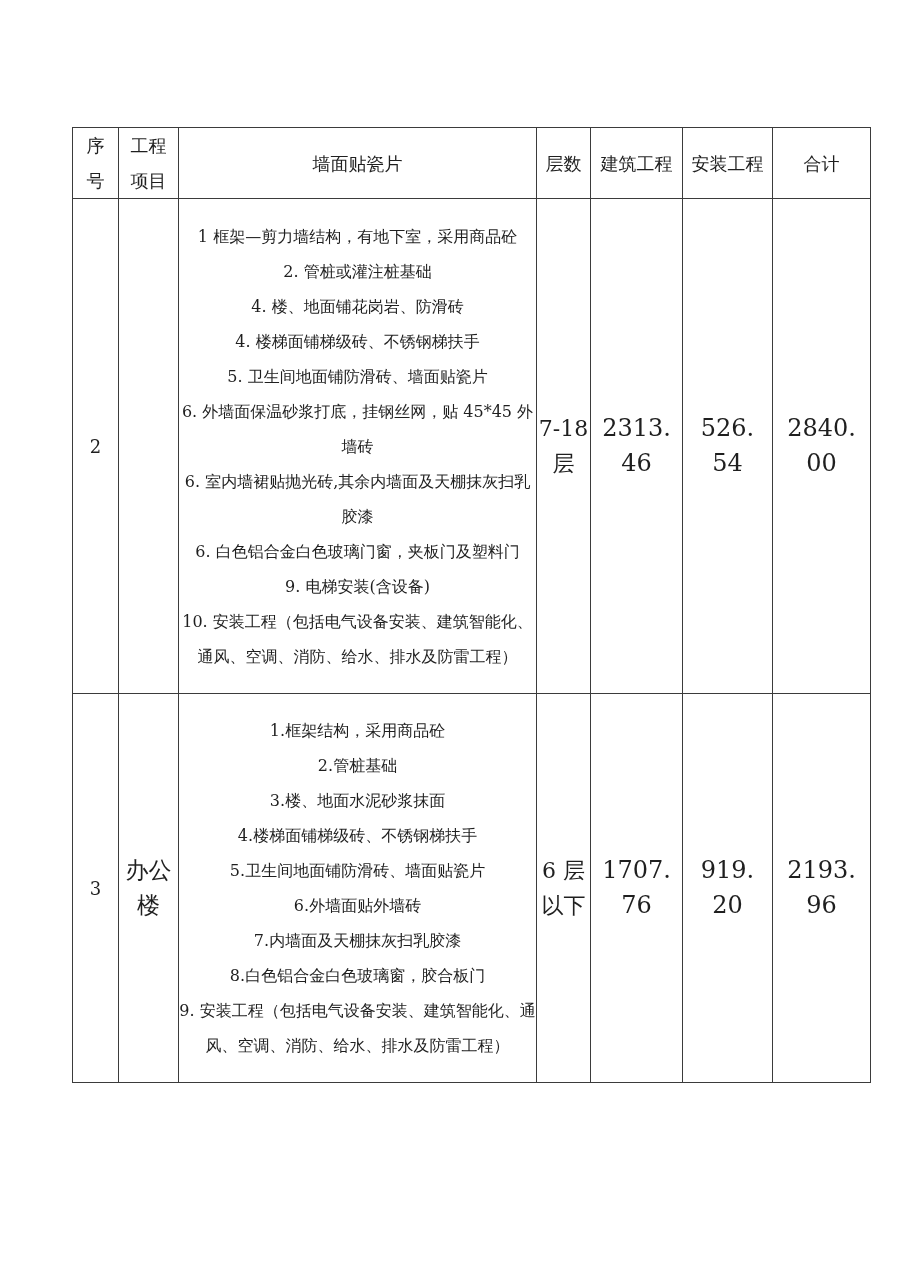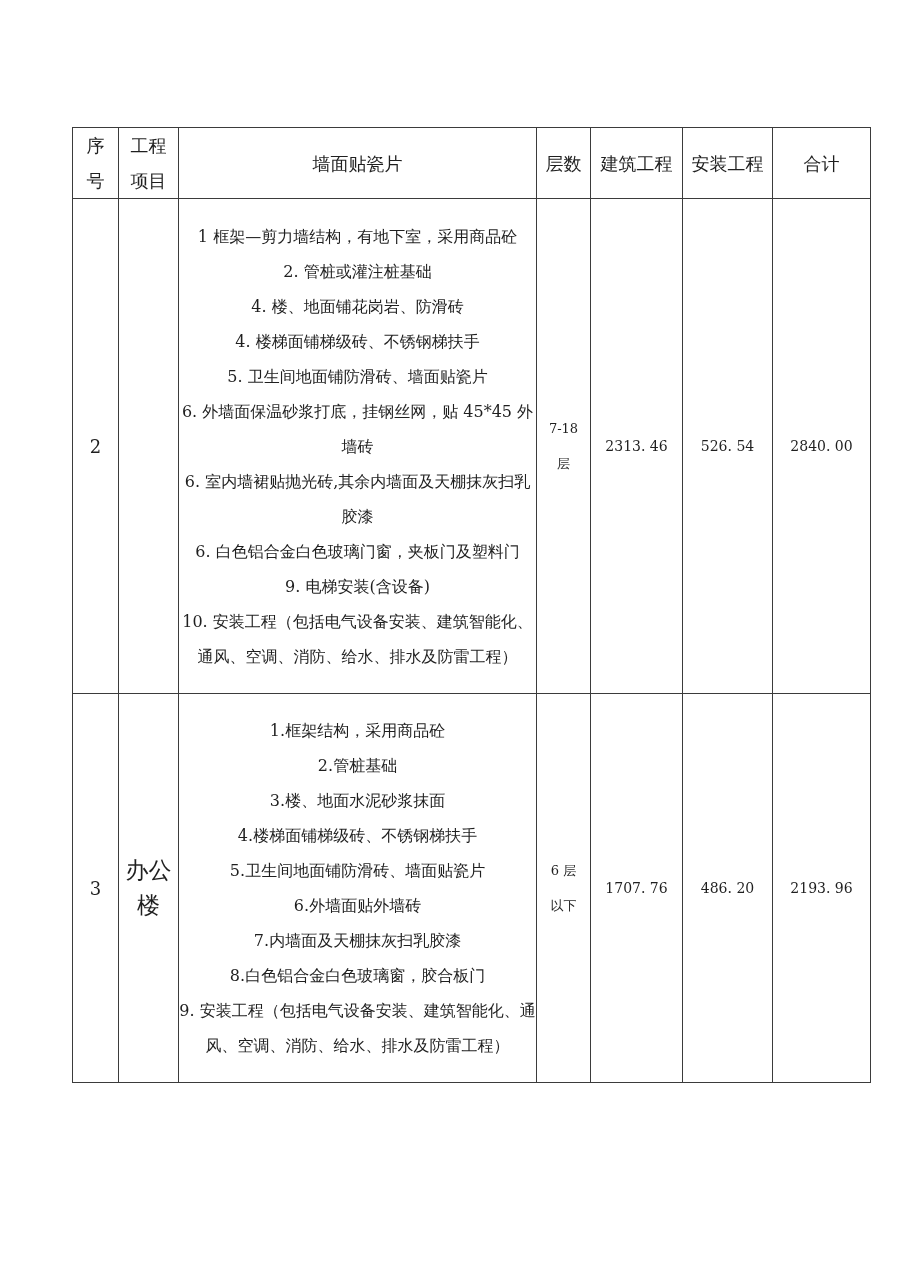--- a/index.html
+++ b/index.html
@@ -40,22 +40,22 @@
   th { font-size: 18px; }
   .pre { white-space: pre-line; }
   td.serial-cell { font-size: 18px; }
   td.project-cell { font-size: 23px; }
   td.overview-cell {
     text-align: left;
     vertical-align: top;
     padding: 9px 4px 0 8px;
     font-size: 16px;
   }
-  td.floors-cell { font-size: 13px; }
-  td.num-cell { font-size: 14px; }
+  td.floors-cell { font-size: 22px; }
+  td.num-cell { font-size: 24px; }
   .ov-item { line-height: 35px; }
 </style>
 </head>
 <body>
 
 <div class="page">
   <table class="cost-table">
     <colgroup>
       <col style="width:46px">
       <col style="width:60px">
@@ -111,18 +111,18 @@
           <div class="ov-item">4.楼梯面铺梯级砖、不锈钢梯扶手</div>
           <div class="ov-item">5.卫生间地面铺防滑砖、墙面贴瓷片</div>
           <div class="ov-item">6.外墙面贴外墙砖</div>
           <div class="ov-item">7.内墙面及天棚抹灰扫乳胶漆</div>
           <div class="ov-item">8.白色铝合金白色玻璃窗，胶合板门</div>
           <div class="ov-item">9.  安装工程（包括电气设备安装、建筑智能化、通风、空调、消防、给水、排水及防雷工程）</div>
         </td>
         <td class="floors-cell pre">6 层
 以下</td>
         <td class="num-cell">1707. 76</td>
-        <td class="num-cell">486. 20</td>
+        <td class="num-cell">919. 20</td>
         <td class="num-cell">2193. 96</td>
       </tr>
     </tbody>
   </table>
 </div>
 
 </body></html>

